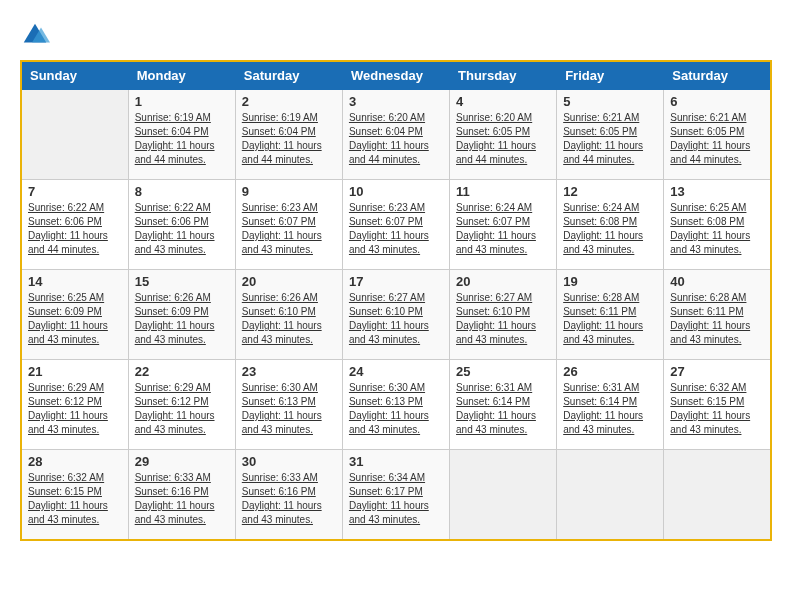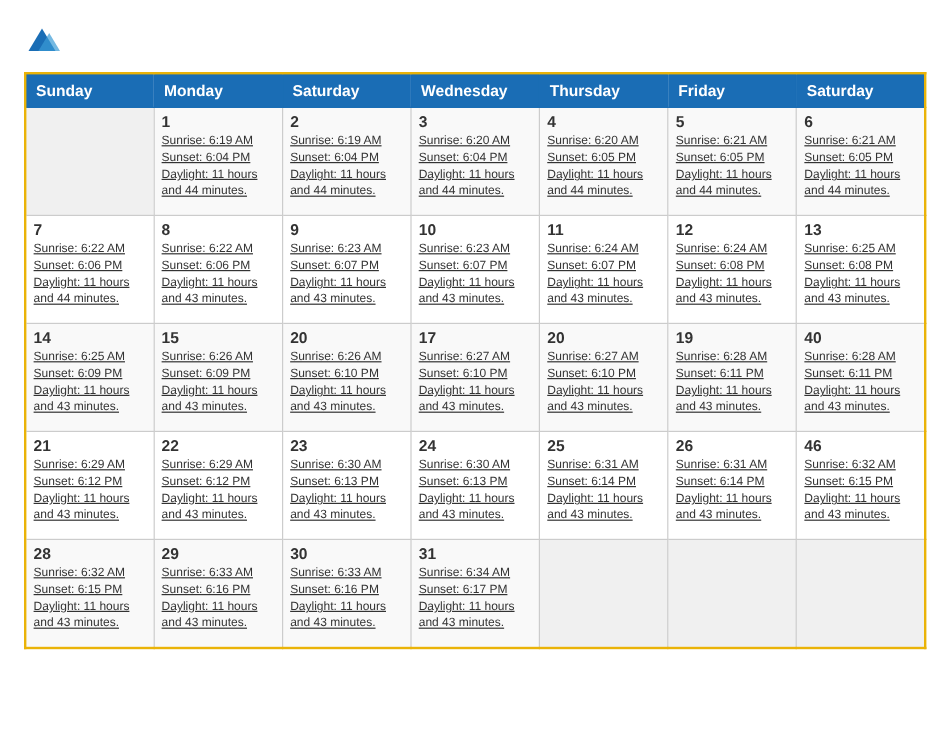--- a/index.html
+++ b/index.html
@@ -279,21 +279,21 @@
 Sunset: 6:14 PM
 Daylight: 11 hours and 43 minutes.</div>
         </td>
         <td>
           <div class="day-num">26</div>
           <div class="day-info" style="white-space: pre-line;">Sunrise: 6:31 AM
 Sunset: 6:14 PM
 Daylight: 11 hours and 43 minutes.</div>
         </td>
         <td>
-          <div class="day-num">46</div>
+          <div class="day-num">27</div>
           <div class="day-info" style="white-space: pre-line;">Sunrise: 6:32 AM
 Sunset: 6:15 PM
 Daylight: 11 hours and 43 minutes.</div>
         </td>
       </tr>
       <tr>
         <td>
           <div class="day-num">28</div>
           <div class="day-info" style="white-space: pre-line;">Sunrise: 6:32 AM
 Sunset: 6:15 PM

